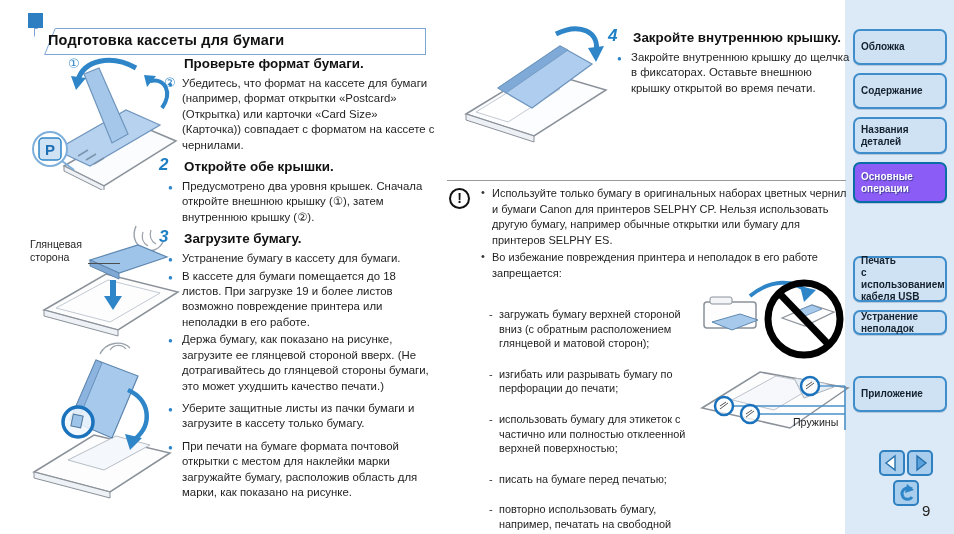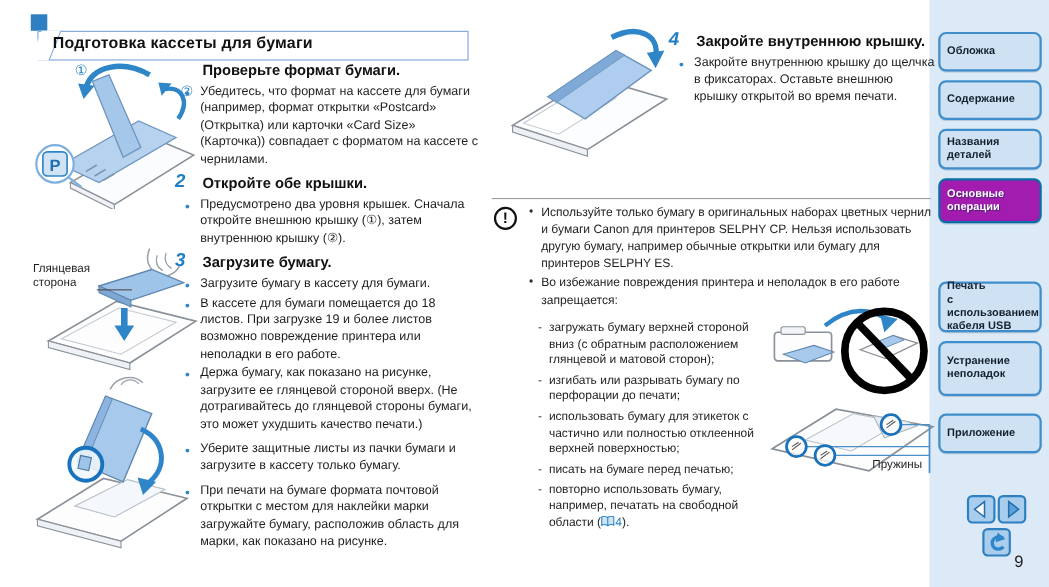--- a/index.html
+++ b/index.html
@@ -30,35 +30,35 @@
   .col-step4 { position:absolute; left:633px; top:30px; width:218px; font-size:11.4px; line-height:15.4px; }
 
   
   .warn-divider { position:absolute; left:447px; top:180px; width:399px; height:1px; background:#9a9a9a; }
   .warn-icon { position:absolute; left:449px; top:188px; width:21px; height:21px; border:2px solid #111;
                border-radius:50%; text-align:center; font-size:14px; font-weight:bold; line-height:17px; color:#111; background:#fff; }
   .warn-list { position:absolute; left:481px; top:186px; width:366px; font-size:11px; line-height:15.6px; list-style:none; }
   .warn-list li { position:relative; padding-left:11px; margin-bottom:2px; }
   .warn-list li::before { content:"•"; position:absolute; left:0; top:-1px; color:#333; }
   .sub-list { position:absolute; left:489px; top:291px; width:212px; font-size:10.9px; line-height:14.6px; list-style:none; }
-  .sub-list li { position:relative; padding-left:10px; margin-bottom:4px; }
+  .sub-list li { position:relative; padding-left:10px; margin-bottom:4px;margin-top:16px; }
   .sub-list li::before { content:"-"; position:absolute; left:0; top:0; color:#333; }
   .page-ref-num { color:#1e7fc4; }
   .book-ico { display:inline-block; vertical-align:-1px; }
 
   
   .lbl { position:absolute; font-size:10.6px; line-height:13px; white-space:pre-line; color:#1e1e1e; }
   .lbl-line { position:absolute; height:1px; background:#4d4d4d; }
 
   
   .sb-btn { position:absolute; left:853px; width:94px; border:2px solid #3f8ecb; border-radius:7px;
             background:#cfe2f4; color:#14212e; font-size:10px; font-weight:bold; line-height:12px;
             padding:4px 6px; white-space:pre-line; display:flex; align-items:center; cursor:pointer;
             box-shadow:0 1px 0 rgba(60,100,140,.25); }
-  .sb-btn.active { background:#a21caf; border-color:#0b6da6; color:#fff; text-shadow:1px 1px 1px rgba(0,40,70,.55); }
+  .sb-btn.active { background:#8b5cf6; border-color:#0b6da6; color:#fff; text-shadow:1px 1px 1px rgba(0,40,70,.55); }
 
   
   .nav-btn { position:absolute; width:26px; height:26px; border:2px solid #2f80c0; border-radius:5px;
              background:#a9cdec; cursor:pointer; display:flex; align-items:center; justify-content:center; }
   .page-num { position:absolute; left:922px; top:502px; font-size:15px; color:#222; }
 
   svg { display:block; }
   .ill { position:absolute; }
 </style>
 </head>
@@ -99,21 +99,21 @@
     <div class="step-head">
       <span class="step-num">2</span><span>Откройте обе крышки.</span>
     </div>
     <ul class="bullets">
       <li>Предусмотрено два уровня крышек. Сначала откройте внешнюю крышку (①), затем внутреннюю крышку (②).</li>
     </ul>
     <div class="step-head">
       <span class="step-num">3</span><span>Загрузите бумагу.</span>
     </div>
     <ul class="bullets">
-      <li>Загрузите бумагу в кассету для бумаги.</li>
+      <li>Устранение бумагу в кассету для бумаги.</li>
       <li>В кассете для бумаги помещается до 18 листов. При загрузке 19 и более листов возможно повреждение принтера или неполадки в его работе.</li>
       <li>Держа бумагу, как показано на рисунке, загрузите ее глянцевой стороной вверх. (Не дотрагивайтесь до глянцевой стороны бумаги, это может ухудшить качество печати.)</li>
       <li class="gap-sm">Уберите защитные листы из пачки бумаги и загрузите в кассету только бумагу.</li>
       <li class="gap-sm">При печати на бумаге формата почтовой открытки с местом для наклейки марки загружайте бумагу, расположив область для марки, как показано на рисунке.</li>
     </ul>
   </div>
 
   <svg class="ill" style="left:40px; top:222px;" width="140" height="122" viewBox="0 0 140 122">
     <polygon points="4,88 66,52 138,70 78,108" fill="#fdfdfe" stroke="#8a9199" stroke-width="1.5"></polygon>
     <polygon points="4,88 78,108 78,114 4,94" fill="#eef1f5" stroke="#8a9199" stroke-width="1"></polygon>
@@ -209,21 +209,21 @@
   <div class="lbl" style="left:793px; top:416px;">Пружины</div>
 
   <div class="sb-btn" style="top:29px; height:36px;text-align:right;">Обложка</div>
   <div class="sb-btn" style="top:73px; height:36px;">Содержание</div>
   <div class="sb-btn" style="top:117px; height:37px;">Названия деталей</div>
   <div class="sb-btn active" style="top:162px; height:41px;">Основные
 операции</div>
   <div class="sb-btn" style="top:256px; height:46px;">Печать
 с использованием
 кабеля USB</div>
-  <div class="sb-btn" style="top:310px; height:50px;">Устранение
+  <div class="sb-btn" style="top:310px; height:25px;">Устранение
 неполадок</div>
   <div class="sb-btn" style="top:376px; height:36px;">Приложение</div>
 
   <div class="nav-btn" style="left:879px; top:450px;">
     <svg width="22" height="22" viewBox="0 0 22 22">
       <polygon points="14,4 14,18 5,11" fill="#ffffff" stroke="#2570ad" stroke-width="1.4"></polygon>
     </svg>
   </div>
   <div class="nav-btn" style="left:907px; top:450px;">
     <svg width="22" height="22" viewBox="0 0 22 22">

